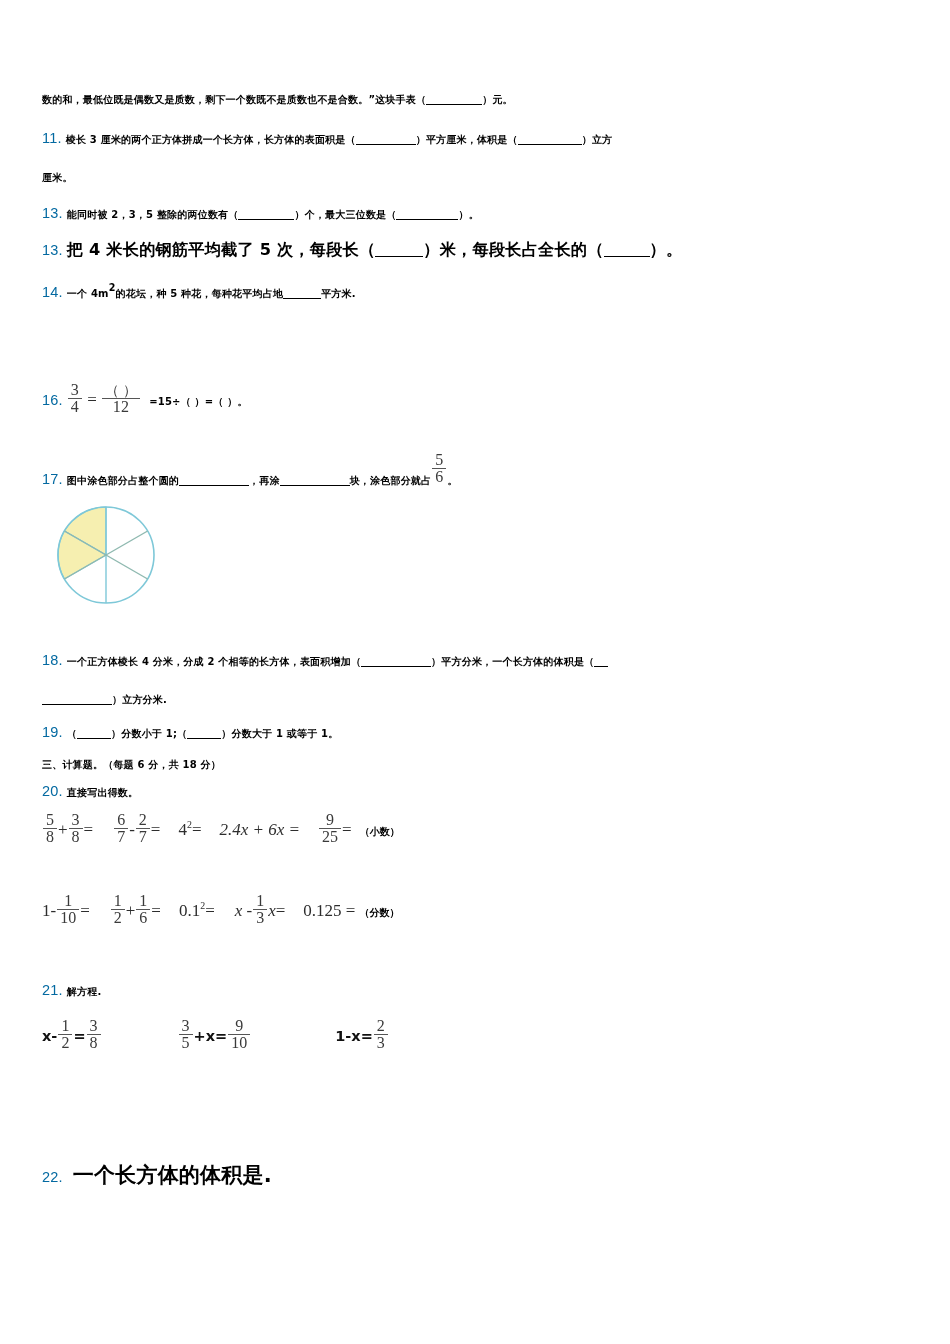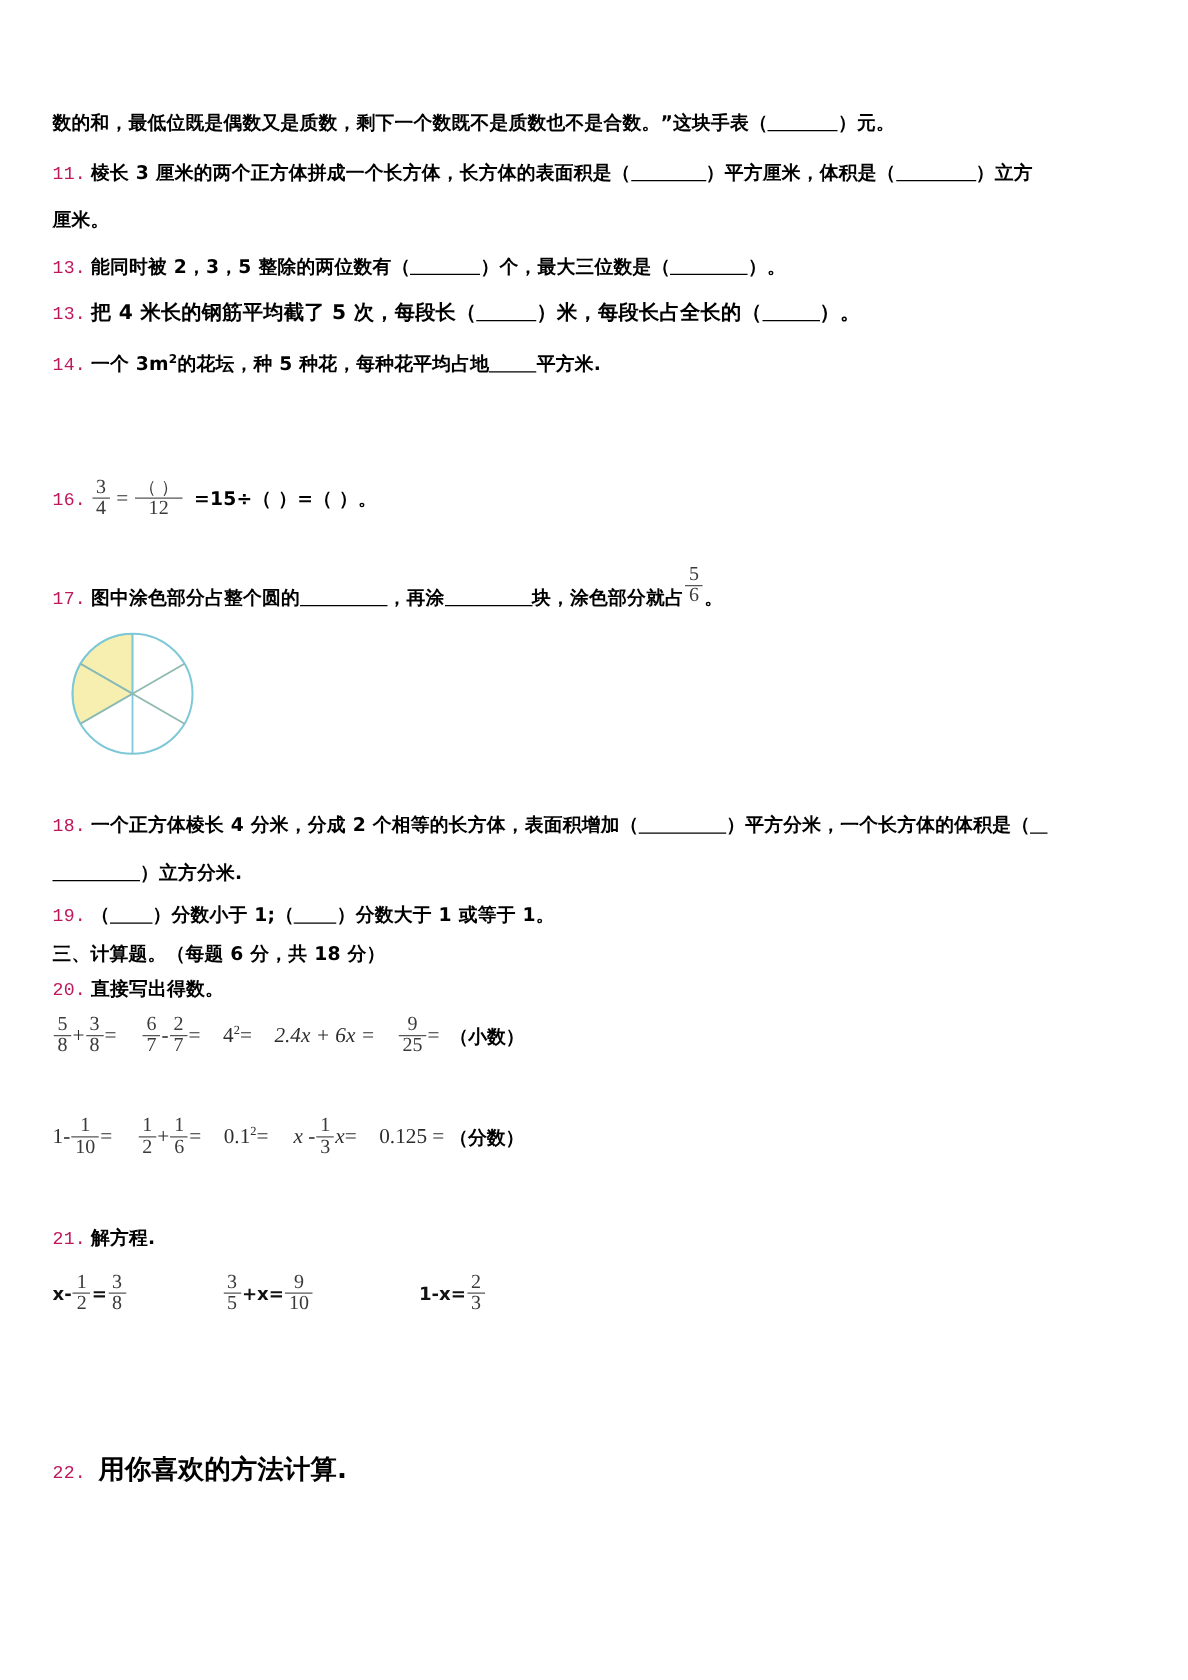--- a/index.html
+++ b/index.html
@@ -24,28 +24,28 @@
   .line {
     position: absolute;
     left: 42px;
     width: 880px;
     font-size: 15.5px;
     line-height: 20px;
     letter-spacing: 0.2px;
     white-space: nowrap;
   }
   .qnum {
-    font-family: Liberation Mono, monospace;
+    font-family: Liberation Sans, sans-serif;
     font-size: 14.5px;
-    color: #be185d;
+    color: #0369a1;
   }
   .cn {
     font-family: "DejaVu Sans", "Liberation Sans", sans-serif;
     font-weight: bold;
-    font-size: 15px;
+    font-size: 10px;
   }
   .cn-lg {
     font-family: "DejaVu Sans", "Liberation Sans", sans-serif;
     font-weight: bold;
     font-size: 16.2px;
   }
   .cn-xl {
     font-family: "DejaVu Sans", "Liberation Sans", sans-serif;
     font-weight: bold;
     font-size: 21px;
@@ -141,21 +141,21 @@
     <span class="cn">能同时被 2，3，5 整除的两位数有（</span><span class="blank" style="width:56px;"></span><span class="cn">）个，最大三位数是（</span><span class="blank" style="width:62px;"></span><span class="cn">）。</span>
   </div>
 
   <div class="line" style="top:240px;">
     <span class="qnum">13.</span>
     <span class="cn-lg">把 4 米长的钢筋平均截了 5 次，每段长（</span><span class="blank" style="width:48px;"></span><span class="cn-lg">）米，每段长占全长的（</span><span class="blank" style="width:46px;"></span><span class="cn-lg">）。</span>
   </div>
 
   <div class="line" style="top:278px;">
     <span class="qnum">14.</span>
-    <span class="cn">一个 3m</span><span class="cn sup">2</span><span class="cn">的花坛，种 5 种花，每种花平均占地</span><span class="blank" style="width:38px;"></span><span class="cn">平方米.</span>
+    <span class="cn">一个 4m</span><span class="cn sup">2</span><span class="cn">的花坛，种 5 种花，每种花平均占地</span><span class="blank" style="width:38px;"></span><span class="cn">平方米.</span>
   </div>
 
 
   <div class="line" style="top:358px;margin-top:24px;">
     <span class="qnum">16.</span>
     <span class="frac">
       <span class="num">3</span>
       <span class="den">4</span>
     </span>
     <span class="mathtext">=</span>
@@ -237,16 +237,16 @@
   <div class="expr-row" style="top:1018px;">
     <span><span class="bold-x">x-</span><span class="frac eq21"><span class="num">1</span><span class="den">2</span></span><span class="bold-x">=</span><span class="frac eq21"><span class="num">3</span><span class="den">8</span></span></span>
     <span class="spacer" style="width:68px;"></span>
     <span><span class="frac eq21"><span class="num">3</span><span class="den">5</span></span><span class="bold-x">+x=</span><span class="frac eq21"><span class="num">9</span><span class="den">10</span></span></span>
     <span class="spacer" style="width:76px;"></span>
     <span><span class="bold-x">1-x=</span><span class="frac eq21"><span class="num">2</span><span class="den">3</span></span></span>
   </div>
 
   <div class="line" style="top:1165px;">
     <span class="qnum">22.</span>
-    <span class="cn-xl" style="margin-left:6px;">用你喜欢的方法计算.</span>
+    <span class="cn-xl" style="margin-left:6px;">一个长方体的体积是.</span>
   </div>
 
 </div>
 
 </body></html>

